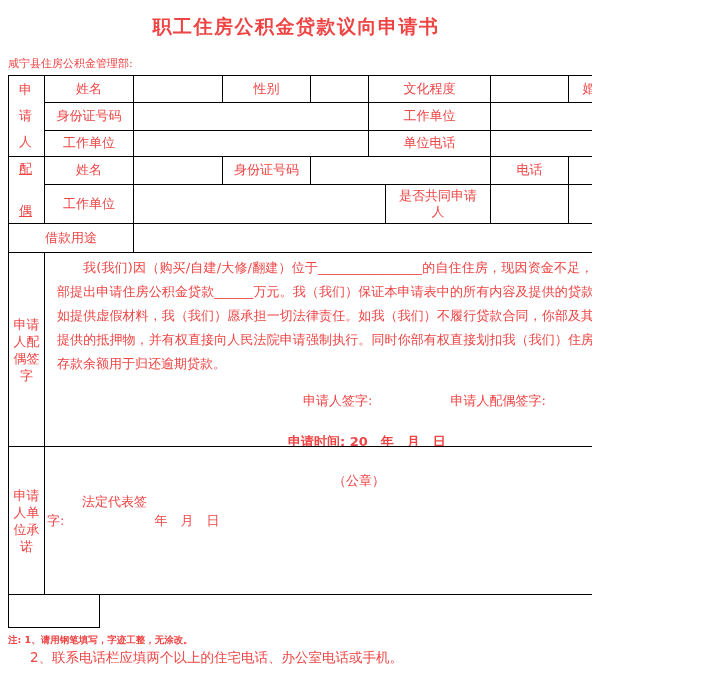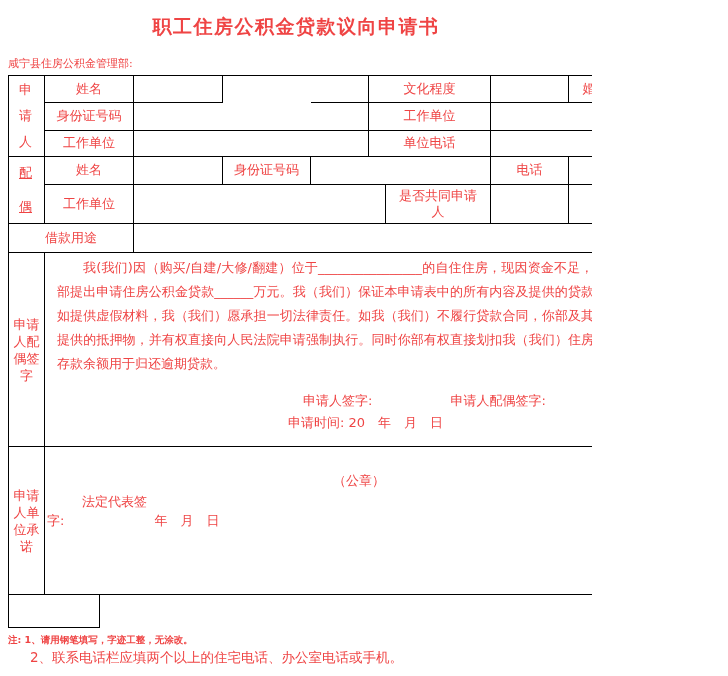--- a/index.html
+++ b/index.html
@@ -26,30 +26,30 @@
   .cell{
     border-right:1px solid #000;border-bottom:1px solid #000;
     display:flex;align-items:center;justify-content:center;
     font-size:13px;line-height:1.25;text-align:center;
     overflow:hidden;box-sizing:border-box;
   }
   .wrapcell{padding:0 8px;}
   .vlabel span{display:inline-block;width:15px;word-break:break-all;text-align:left;}
   .vlabel2 span{display:inline-block;width:28px;word-break:break-all;text-align:center;line-height:17px;}
   .stack3 span{line-height:26px;}
-  .stack2 span{line-height:34px;text-decoration:underline;}
+  .stack2 span{line-height:42px;text-decoration:underline;}
   .content{
     display:block;text-align:left;font-size:13px;
   }
   .pledge-par{
     margin:3px 8px 0 12px;line-height:24px;text-indent:2em;text-align:justify;
   }
   .sig-row{margin-top:17px;padding-left:258px;white-space:nowrap;}
   .sig-gap{margin-left:74px;}
-  .date-row{margin-top:6px;padding-left:243px;}
+  .date-row{margin-top:25px;padding-left:243px;font-weight:bold;}
   .seal-row{margin-top:26px;padding-left:288px;}
   .legal-row1{margin-top:5px;padding-left:37px;}
   .legal-row2{margin-top:2px;padding-left:2px;white-space:nowrap;}
   .legal-date{margin-left:86px;}
   .stub-box{
     position:absolute;left:8px;top:594px;width:90px;height:33px;
     border-left:1px solid #000;border-right:1px solid #000;border-bottom:1px solid #000;
   }
   .note1{position:absolute;left:8px;top:634px;font-size:9.5px;font-weight:bold;}
   .note2{position:absolute;left:30px;top:649px;font-size:13.5px;}
@@ -62,20 +62,21 @@
   <div class="doc-title">职工住房公积金贷款议向申请书</div>
   <div class="recipient">咸宁县住房公积金管理部:</div>
 
   <div class="form-table">
 
     <div class="cell vlabel stack3" style="grid-area:1/1/4/2">
         <span>申请人</span>
       </div>
     <div class="cell" style="grid-area:1/2/2/3">姓名</div>
     <div class="cell" style="grid-area:1/3/2/4"></div>
+    <div class="cell" style="grid-area:1/4/2/5">性别</div>
     <div class="cell" style="grid-area:1/5/2/6"></div>
     <div class="cell" style="grid-area:1/6/2/8">文化程度</div>
     <div class="cell" style="grid-area:1/8/2/9"></div>
     <div class="cell" style="grid-area:1/9/2/10">婚姻状况</div>
     <div class="cell" style="grid-area:1/10/2/11"></div>
 
     <div class="cell" style="grid-area:2/2/3/3">身份证号码</div>
     <div class="cell" style="grid-area:2/3/3/6"></div>
     <div class="cell" style="grid-area:2/6/3/8">工作单位</div>
     <div class="cell" style="grid-area:2/8/3/11"></div>

